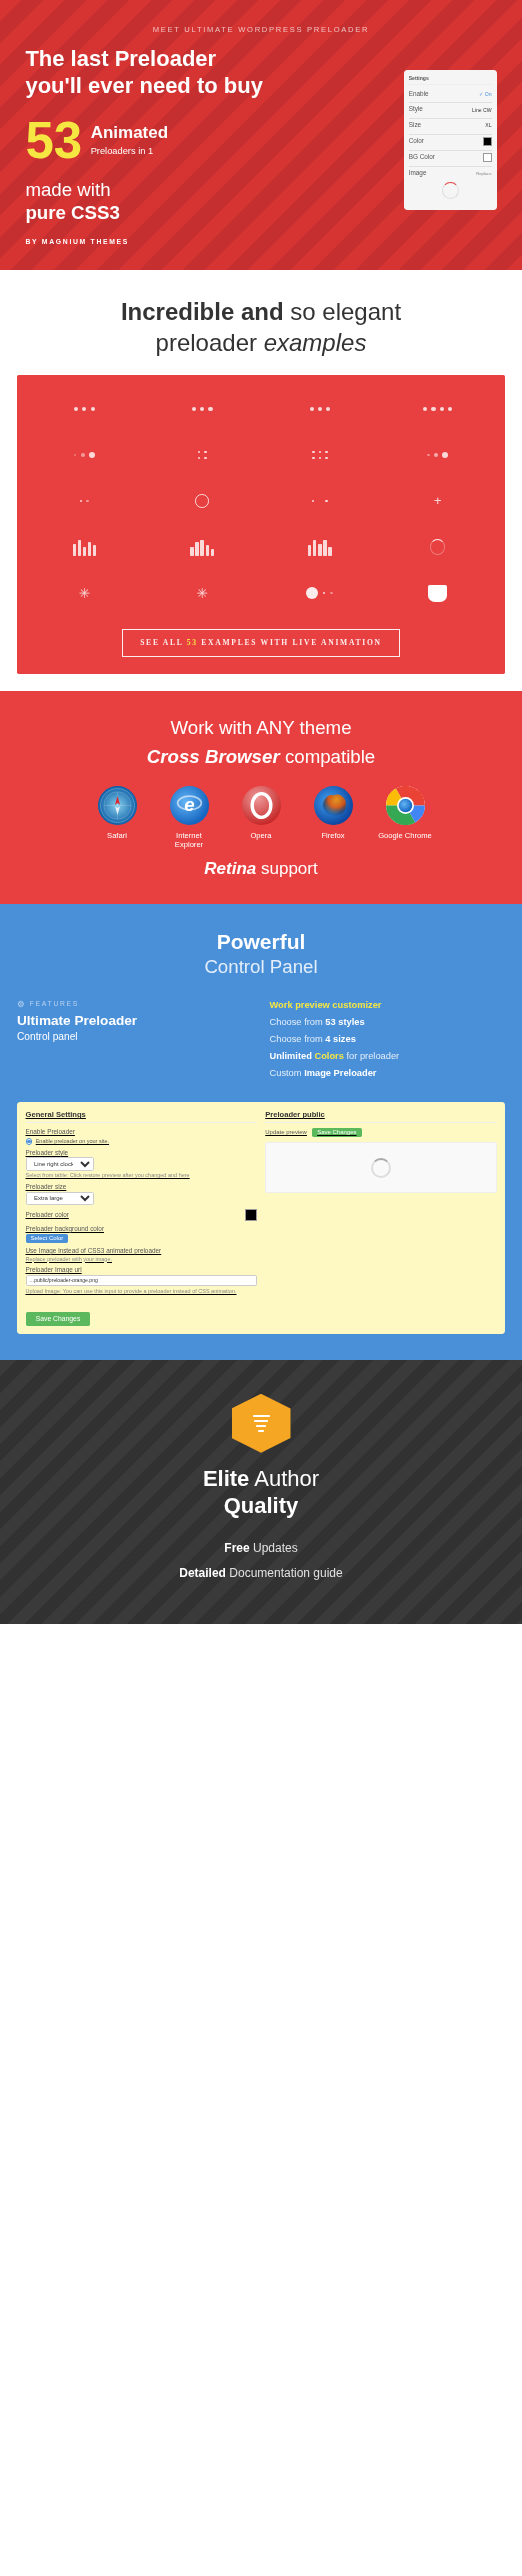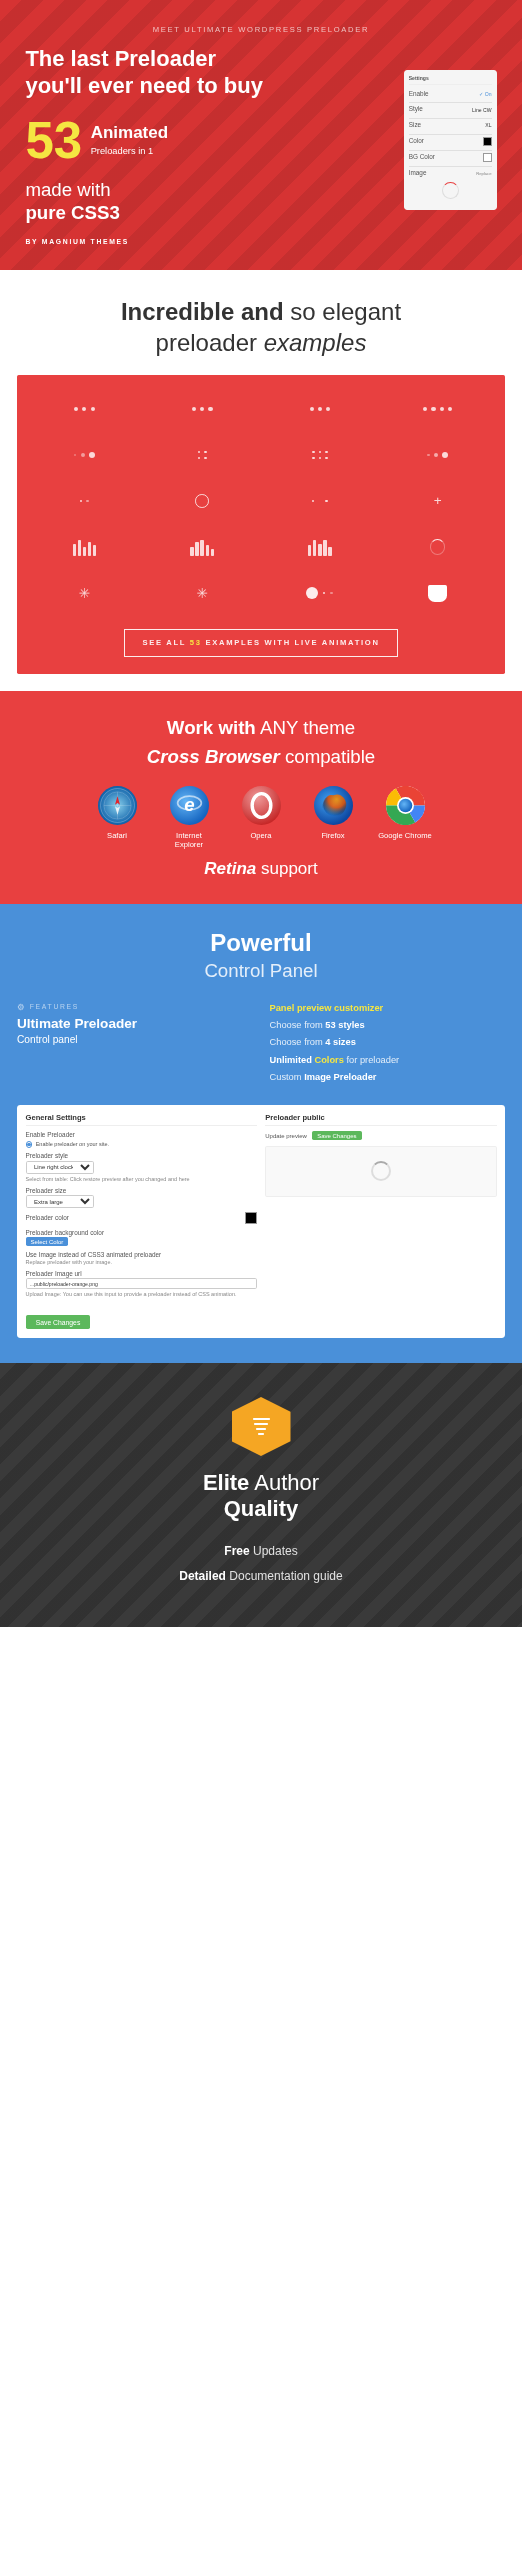--- a/index.html
+++ b/index.html
@@ -178,21 +178,21 @@
       padding: 25.4px 17px;
       text-align: center;
     }
     .section-browser h3 {
       color: #fff;
       font-size: 18.7px;
       font-weight: 400;
       line-height: 1.3;
       margin-bottom: 5.1px;
     }
-    .section-browser h3 strong { font-weight: 700; }
+    .section-browser h3 strong { font-weight: 400; }
     .section-browser .sub {
       color: #fff;
       font-size: 18.7px;
       font-weight: 400;
       margin-bottom: 17px;
     }
     .section-browser .sub strong { font-weight: 900; font-style: italic; }
 
     .browsers-row {
       display: flex;
@@ -234,21 +234,21 @@
     .retina-text strong { font-weight: 900; font-style: italic; }
 
     
     .section-panel {
       background: #4a90d9;
       padding: 25.4px 17px 25.4px;
       text-align: center;
     }
     .section-panel h2 {
       color: #fff;
-      font-size: 24px;
+      font-size: 21px;
       font-weight: 900;
       line-height: 1.1;
       margin-bottom: 3.4px;
     }
     .section-panel .sub {
       color: rgba(255,255,255,0.85);
       font-size: 18.7px;
       font-weight: 400;
       margin-bottom: 20.4px;
     }
@@ -281,25 +281,26 @@
       color: rgba(255,255,255,0.85);
       font-size: 9.3px;
       margin-bottom: 4.2px;
       line-height: 1.4;
     }
     .feature-line strong { color: #fff; font-weight: 700; }
     .feature-line .colored { color: #f5e642; font-weight: 700; }
 
     
     .panel-mockup {
-      background: #ffffff;
+      background: #fef9c3;
       border-radius: 3.4px;
       padding: 8.5px;
       text-align: left;
       font-size: 6.8px;
+      text-decoration: underline;
     }
     .pm-header {
       display: flex;
       gap: 8.5px;
       margin-bottom: 6.8px;
     }
     .pm-col-left { flex: 1; }
     .pm-col-right { flex: 1; }
     .pm-section-title {
       font-size: 7.6px;
@@ -676,21 +677,21 @@
           <div class="dot-xl"></div>
           <div class="dot dot-sm"></div>
           <div class="dot dot-sm" style="opacity:0.5;"></div>
         </div>
       </div>
       <div class="ex-item">
         <div class="cup-shape"></div>
       </div>
     </div>
 
-    <div style="text-align:center; margin-top:8.5px;">
+    <div style="text-align:center; margin-top:8.5px;font-family:Liberation Serif, serif;">
       <div class="see-all-btn">
         <span>SEE ALL</span>
         <span class="highlight">53</span>
         <span>EXAMPLES</span>
         <span>WITH LIVE ANIMATION</span>
       </div>
     </div>
   </div>
 </section>
 
@@ -825,21 +826,21 @@
         <span class="gear">⚙</span>
         <span>FEATURES</span>
       </div>
       <h3>
         <span>Ultimate Preloader</span><br>
         <span style="font-weight:400;font-size:10.2px;">Control panel</span>
       </h3>
     </div>
     <div class="panel-features-right">
       <div class="feature-line">
-        <span class="colored">Panel preview customizer</span>
+        <span class="colored">Work preview customizer</span>
       </div>
       <div class="feature-line">
         <span>Choose from</span> <strong>53 styles</strong>
       </div>
       <div class="feature-line">
         <span>Choose from</span> <strong>4 sizes</strong>
       </div>
       <div class="feature-line">
         <strong>Unlimited</strong> <span class="colored">Colors</span> <span>for preloader</span>
       </div>

